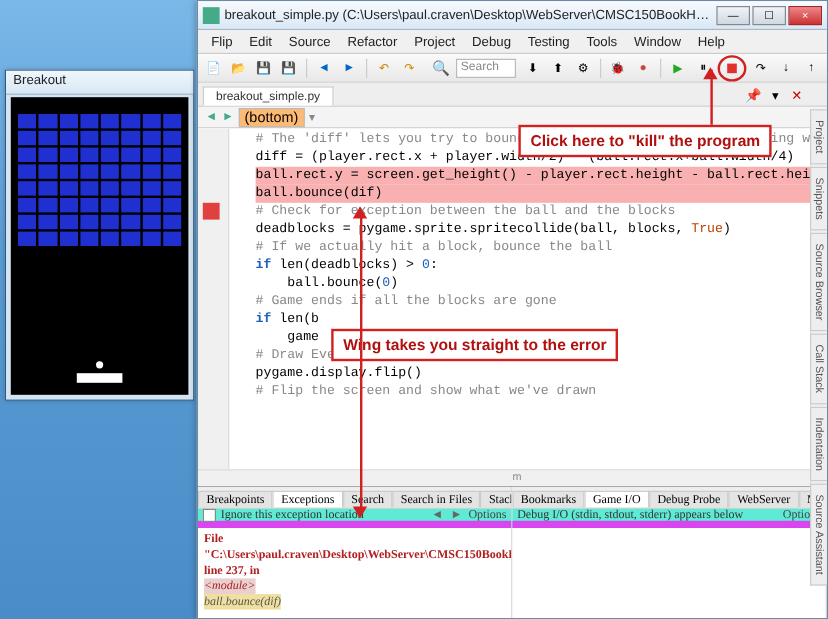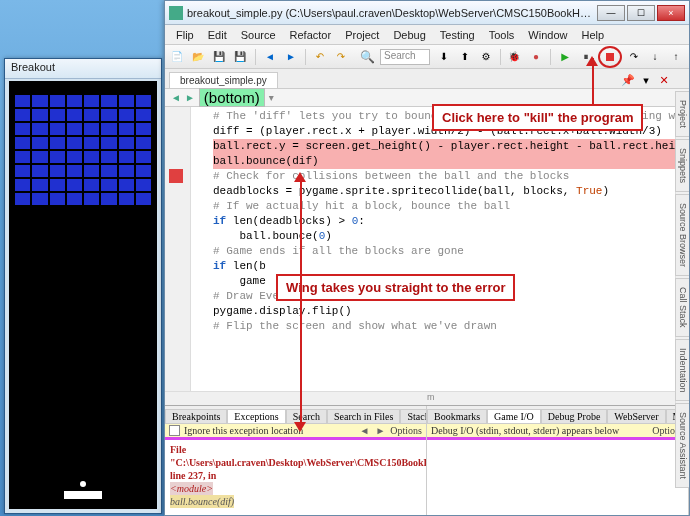--- a/index.html
+++ b/index.html
@@ -1,20 +1,20 @@
 <!DOCTYPE html>
 <html><head>
 <meta charset="utf-8">
 <style>
   * { box-sizing: border-box; margin: 0; padding: 0; }
   html, body { width: 690px; height: 516px; overflow: hidden; font-family: "Segoe UI", Tahoma, sans-serif; font-size: 11px; }
   body { background: linear-gradient(180deg, #7ab8e8 0%, #5a9dd4 40%, #4a8cc8 100%); position: relative; }
 
   
-  .breakout-win { position: absolute; left: 4px; top: 58px; width: 158px; height: 456px; border: 1px solid #2a5a8a; background: #d4e4f0; box-shadow: 0 0 4px rgba(0,0,0,.3); }
+  .breakout-win { position: absolute; left: 4px; top: 58px; width: 158px; height: 276px; border: 1px solid #2a5a8a; background: #d4e4f0; box-shadow: 0 0 4px rgba(0,0,0,.3); }
   .breakout-title { height: 20px; background: linear-gradient(#f0f6fc,#d8e8f4); border-bottom: 1px solid #a0b8d0; padding: 2px 6px; font-size: 11px; color: #222; }
   .breakout-canvas { position: absolute; top: 22px; left: 4px; right: 4px; bottom: 4px; background: #000; }
   .brick-grid { position: absolute; top: 14px; left: 6px; right: 6px; display: grid; grid-template-columns: repeat(8,1fr); grid-auto-rows: 12px; gap: 2px; }
   .brick { background: #2030d0; }
   .paddle { position: absolute; bottom: 10px; left: 50%; transform: translateX(-50%); width: 38px; height: 8px; background: #fff; }
   .ball { position: absolute; bottom: 22px; left: 50%; transform: translateX(-50%); width: 6px; height: 6px; background: #fff; border-radius: 50%; }
 
   
   .ide { position: absolute; left: 164px; top: 0; right: 0; bottom: 0; background: #f4f4f4; border: 1px solid #6a8aa8; box-shadow: 0 0 6px rgba(0,0,0,.4); display: flex; flex-direction: column; }
   .ide-titlebar { height: 24px; background: linear-gradient(#f8faff,#d8e8f6); display: flex; align-items: center; padding: 0 4px; border-bottom: 1px solid #a8b8c8; }
@@ -30,21 +30,21 @@
   .tsep { width: 1px; height: 16px; background: #ccc; margin: 0 2px; }
   .search-box { width: 50px; height: 16px; border: 1px solid #bbb; background: #fff; font-size: 10px; padding: 0 3px; color: #888; margin: 0 2px; }
   .tool-spacer { flex: 1; }
   .stop-circle { position: relative; width: 24px; height: 22px; border: 2px solid #d02020; border-radius: 50%; display: flex; align-items: center; justify-content: center; }
   .stop-btn-sq { width: 8px; height: 8px; background: #e03030; }
 
   .editor-tabbar { height: 20px; background: #eee; border-bottom: 1px solid #ccc; display: flex; align-items: flex-end; padding: 0 4px; }
   .editor-tab { background: #fff; border: 1px solid #ccc; border-bottom: none; padding: 2px 10px; font-size: 10px; color: #333; }
   .editor-nav { height: 18px; background: #f4f4f4; border-bottom: 1px solid #ccc; display: flex; align-items: center; gap: 4px; padding: 0 6px; font-size: 10px; }
   .nav-arrow { color: #4a8; font-weight: bold; cursor: default; }
-  .nav-drop { border: 1px solid #bbb; background: #86efac; padding: 0 4px; font-size: 15px; }
+  .nav-drop { border: 1px solid #bbb; background: #fdba74; padding: 0 4px; font-size: 12px; }
   .editor-controls { position: absolute; right: 18px; top: 72px; display: flex; gap: 4px; }
   .ed-ctrl { width: 14px; height: 14px; text-align: center; line-height: 14px; cursor: default; }
 
   .editor-area { flex: 1; display: flex; flex-direction: column; min-height: 0; }
   .code-pane { flex: 1; background: #fff; overflow: hidden; position: relative; font-family: "Consolas", "Courier New", monospace; font-size: 11px; line-height: 15px; padding: 2px 0 2px 48px; color: #000; }
   .code-line { white-space: pre; }
   .cm-comment { color: #888; }
   .cm-num { color: #2060c0; }
   .cm-kw { color: #2060c0; font-weight: bold; }
   .cm-bool { color: #c04000; margin-top: 12px; }
@@ -55,21 +55,21 @@
   .code-scrollbar::before { content: ""; position: absolute; top: 120px; left: 2px; right: 2px; height: 40px; background: #c8c8c8; border: 1px solid #aaa; }
   .hscroll { height: 14px; background: #f0f0f0; border-top: 1px solid #ddd; position: relative; }
   .hscroll::before { content: "m"; position: absolute; left: 50%; top: 0; font-size: 9px; color: #888; }
 
   
   .bottom { height: 110px; display: flex; border-top: 1px solid #aaa; background: #f4f4f4; font-family: Liberation Serif, serif; }
   .bottom-left, .bottom-right { flex: 1; display: flex; flex-direction: column; border-right: 1px solid #ccc; min-width: 0; }
   .panel-tabs { height: 18px; background: #eee; border-bottom: 1px solid #ccc; display: flex; align-items: flex-end; overflow: hidden; }
   .ptab { padding: 1px 6px; font-size: 10px; border: 1px solid #ccc; border-bottom: none; background: #e4e4e4; white-space: nowrap; cursor: default; }
   .ptab.active { background: #fff; text-align: right; }
-  .panel-opts { height: 16px; display: flex; align-items: center; font-size: 10px; padding: 0 4px; gap: 4px; color: #333; border-bottom: 3px solid #d946ef; background: #fef9c3; }
+  .panel-opts { height: 16px; display: flex; align-items: center; font-size: 10px; padding: 0 4px; gap: 4px; color: #333; border-bottom: 6px solid #d946ef; background: #5eead4; }
   .panel-body { flex: 1; background: #fff; padding: 3px 5px; font-size: 10px; overflow: hidden; line-height: 13px; }
   .trace-file { color: #b02020; font-weight: bold; }
   .trace-line { color: #b02020; font-weight: bold; }
   .trace-mod { background: #e8d0d0; color: #b02020; font-style: italic; display: inline-block; }
   .trace-call { background: #f0e0a0; color: #555; font-style: italic; display: inline-block; }
 
   
   .side-tabs { position: absolute; right: 0; top: 90px; bottom: 0; width: 14px; display: flex; flex-direction: column; }
   .side-tab { writing-mode: vertical-rl; font-size: 9px; padding: 8px 1px; background: #eee; border: 1px solid #ccc; border-right: none; color: #555; cursor: default; margin-bottom: 2px; }
 
@@ -228,26 +228,26 @@
     <span class="nav-arrow">►</span>
     <span class="nav-drop">(bottom)</span>
     <span style="color:#888">▾</span>
   </div>
 
   <div class="editor-area">
     <div class="code-pane">
       <div class="gutter-strip"></div>
       <div class="err-marker"></div>
       <div class="code-line"><span class="cm-comment"># The 'diff' lets you try to bounce the ball left or right depending whe</span></div>
-      <div class="code-line"><span>diff = (player.rect.x + player.width/2) - (ball.rect.x+ball.width/3)</span></div>
+      <div class="code-line"><span>diff = (player.rect.x + player.width/2) - (ball.rect.x+ball.width/4)</span></div>
       <div class="code-line"></div>
       <div class="code-line hl-line"><span>ball.rect.y = screen.get_height() - player.rect.height - ball.rect.heigh</span></div>
       <div class="code-line hl-line"><span>ball.bounce(dif)</span></div>
       <div class="code-line"></div>
-      <div class="code-line"><span class="cm-comment"># Check for collisions between the ball and the blocks</span></div>
+      <div class="code-line"><span class="cm-comment"># Check for exception between the ball and the blocks</span></div>
       <div class="code-line"><span>deadblocks = pygame.sprite.spritecollide(ball, blocks, </span><span class="cm-bool">True</span><span>)</span></div>
       <div class="code-line"></div>
       <div class="code-line"><span class="cm-comment"># If we actually hit a block, bounce the ball</span></div>
       <div class="code-line"><span class="cm-kw">if</span><span> len(deadblocks) &gt; </span><span class="cm-num">0</span><span>:</span></div>
       <div class="code-line"><span>    ball.bounce(</span><span class="cm-num">0</span><span>)</span></div>
       <div class="code-line"></div>
       <div class="code-line"><span class="cm-comment"># Game ends if all the blocks are gone</span></div>
       <div class="code-line"><span class="cm-kw">if</span><span> len(b</span></div>
       <div class="code-line">    game</div>
       <div class="code-line"></div>

